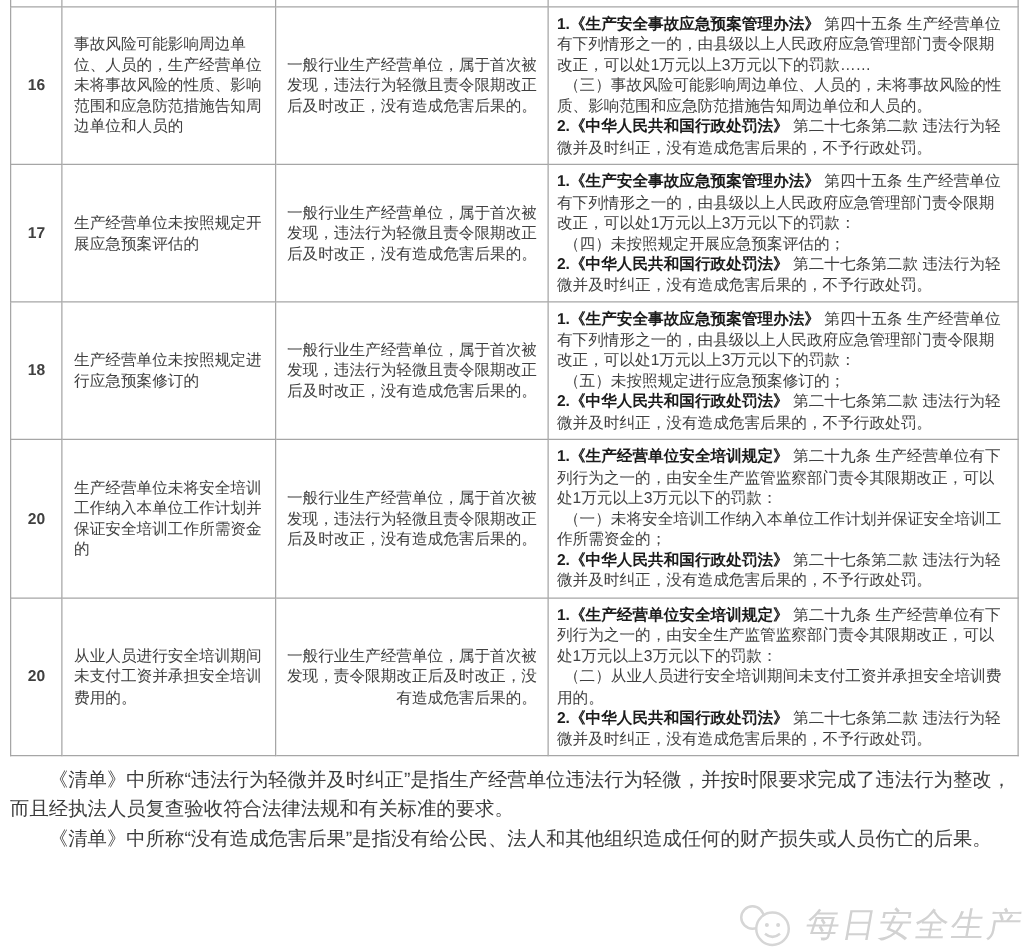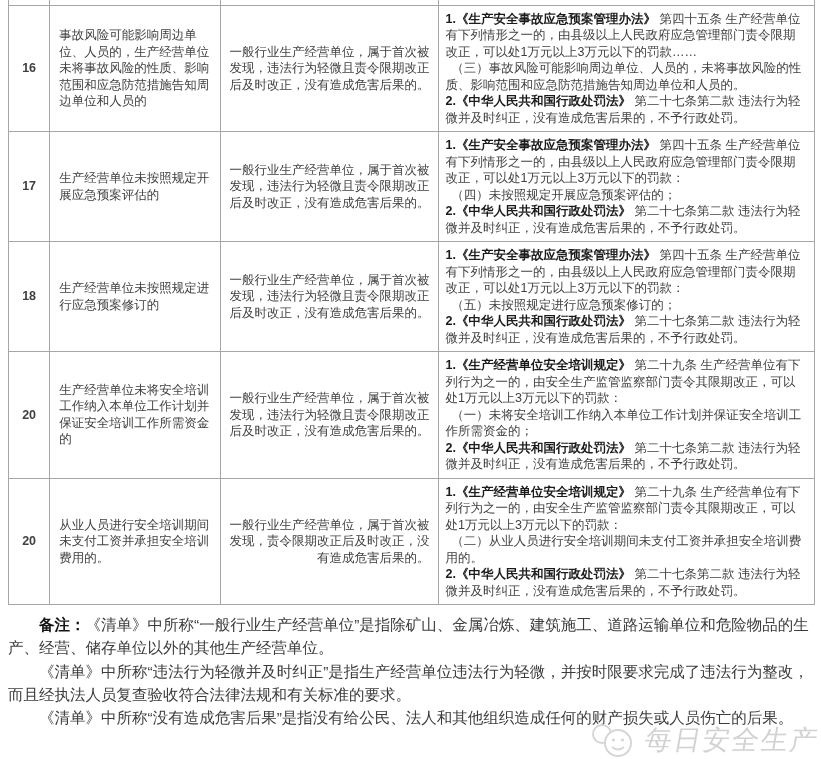--- a/index.html
+++ b/index.html
@@ -125,21 +125,20 @@
           <td class="c-legal">
             <div class="legal-para"><span class="seg-bold">1.《生产经营单位安全培训规定》</span><span> 第二十九条 生产经营单位有下列行为之一的，由安全生产监管监察部门责令其限期改正，可以处1万元以上3万元以下的罚款：</span></div>
             <div class="legal-para indent"><span>（二）从业人员进行安全培训期间未支付工资并承担安全培训费用的。</span></div>
             <div class="legal-para"><span class="seg-bold">2.《中华人民共和国行政处罚法》</span><span> 第二十七条第二款 违法行为轻微并及时纠正，没有造成危害后果的，不予行政处罚。</span></div>
           </td>
         </tr>
       </tbody>
   </table>
 
   <div class="notes">
-      <p><span class="note-label">备注：</span><span>《清单》中所称“一般行业生产经营单位”是指除矿山、金属冶炼、建筑施工、道路运输单位和危险物品的生产、经营、储存单位以外的其他生产经营单位。</span></p>
       <p><span>《清单》中所称“违法行为轻微并及时纠正”是指生产经营单位违法行为轻微，并按时限要求完成了违法行为整改，而且经执法人员复查验收符合法律法规和有关标准的要求。</span></p>
       <p><span>《清单》中所称“没有造成危害后果”是指没有给公民、法人和其他组织造成任何的财产损失或人员伤亡的后果。</span></p>
     </div>
 
   <div class="watermark">
     <svg width="52" height="38" viewBox="0 0 52 38" fill="none">
       <circle cx="13" cy="13" r="9" stroke="#d6d6d6" stroke-width="2" fill="none"></circle>
       <circle cx="29" cy="22" r="13" stroke="#d6d6d6" stroke-width="2" fill="#ffffff"></circle>
       <circle cx="24.5" cy="19" r="1.6" fill="#d6d6d6"></circle>
       <circle cx="33.5" cy="19" r="1.6" fill="#d6d6d6"></circle>

